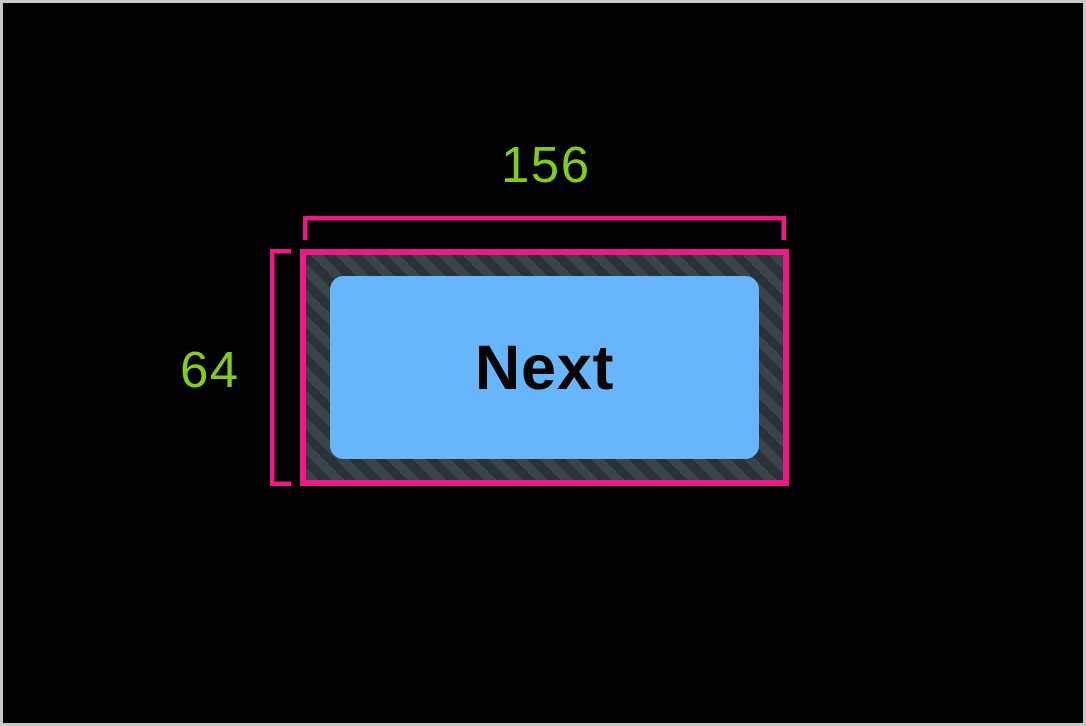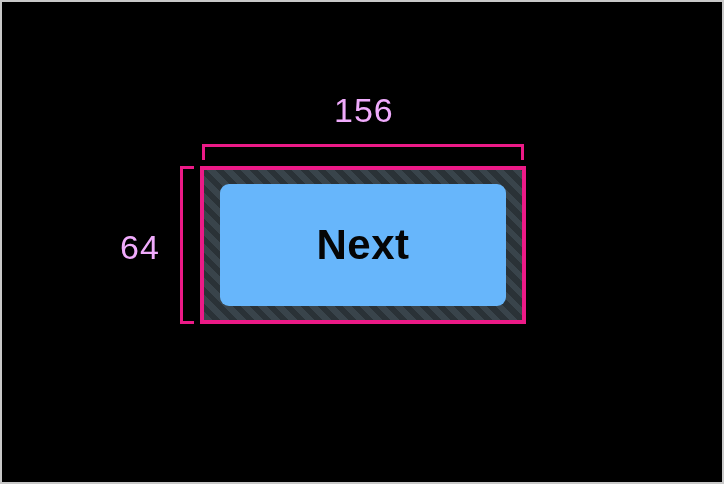--- a/index.html
+++ b/index.html
@@ -18,21 +18,21 @@
     height: 484px;
     background: #000000;
     box-sizing: border-box;
     border: 2px solid #c8c8c8;
     overflow: hidden;
   }
 
   
   .dim-label {
     position: absolute;
-    color: #f0abfc;
+    color: #84cc16;
     font-family: "Liberation Sans", sans-serif;
     font-weight: 400;
     font-size: 34px;
     line-height: 1;
     letter-spacing: 1px;
     white-space: nowrap;
     user-select: none;
   }
 
   #width-label {

